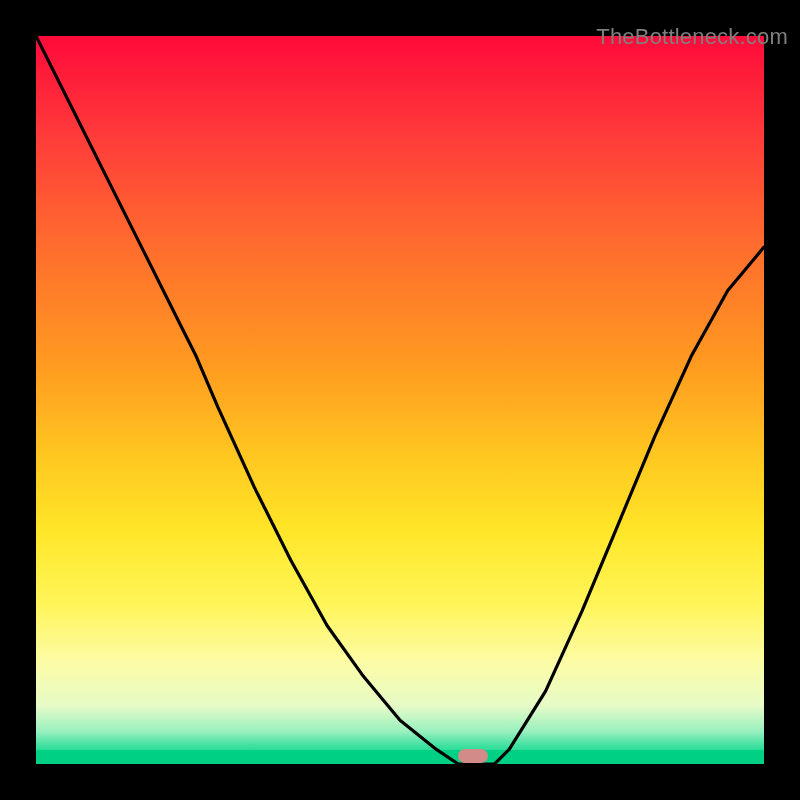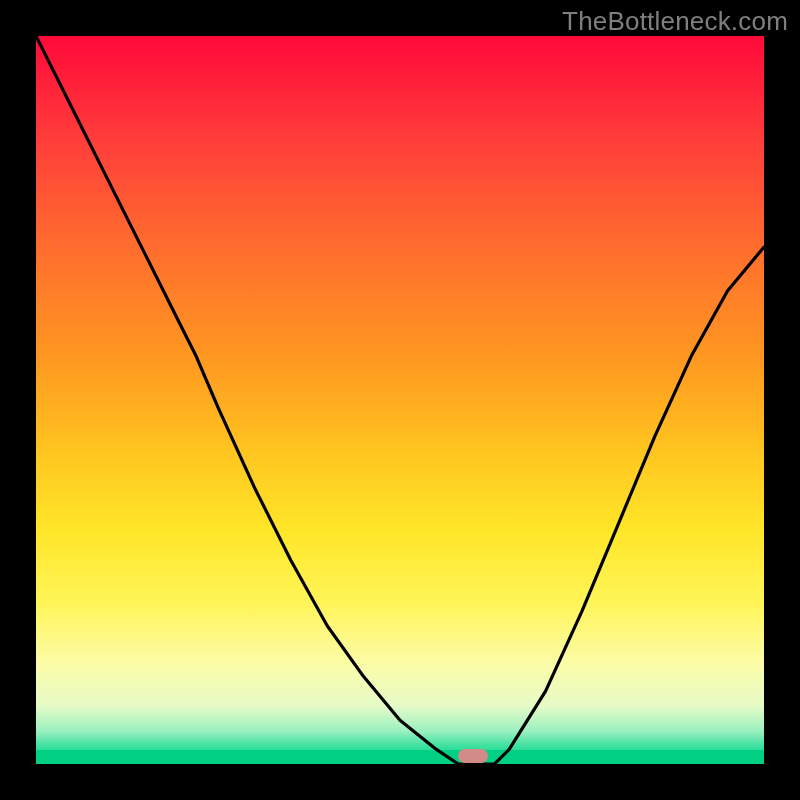--- a/index.html
+++ b/index.html
@@ -65,25 +65,25 @@
   }
   .marker {
     position: absolute;
     background: #d28b86;
     border-radius: 10px;
     height: 14px;
     width: 30px;
   }
   .watermark {
     position: absolute;
-    top: 6px;
+    top: 24px;
     right: 12px;
     color: #7f7f7f;
     font-family: Arial, Helvetica, sans-serif;
-    font-size: 26px;
+    font-size: 22px;
     font-weight: 500;
     letter-spacing: 0.2px;
     user-select: none;
   }
 </style>
 </head>
 <body>
 
 <div class="frame">
 

